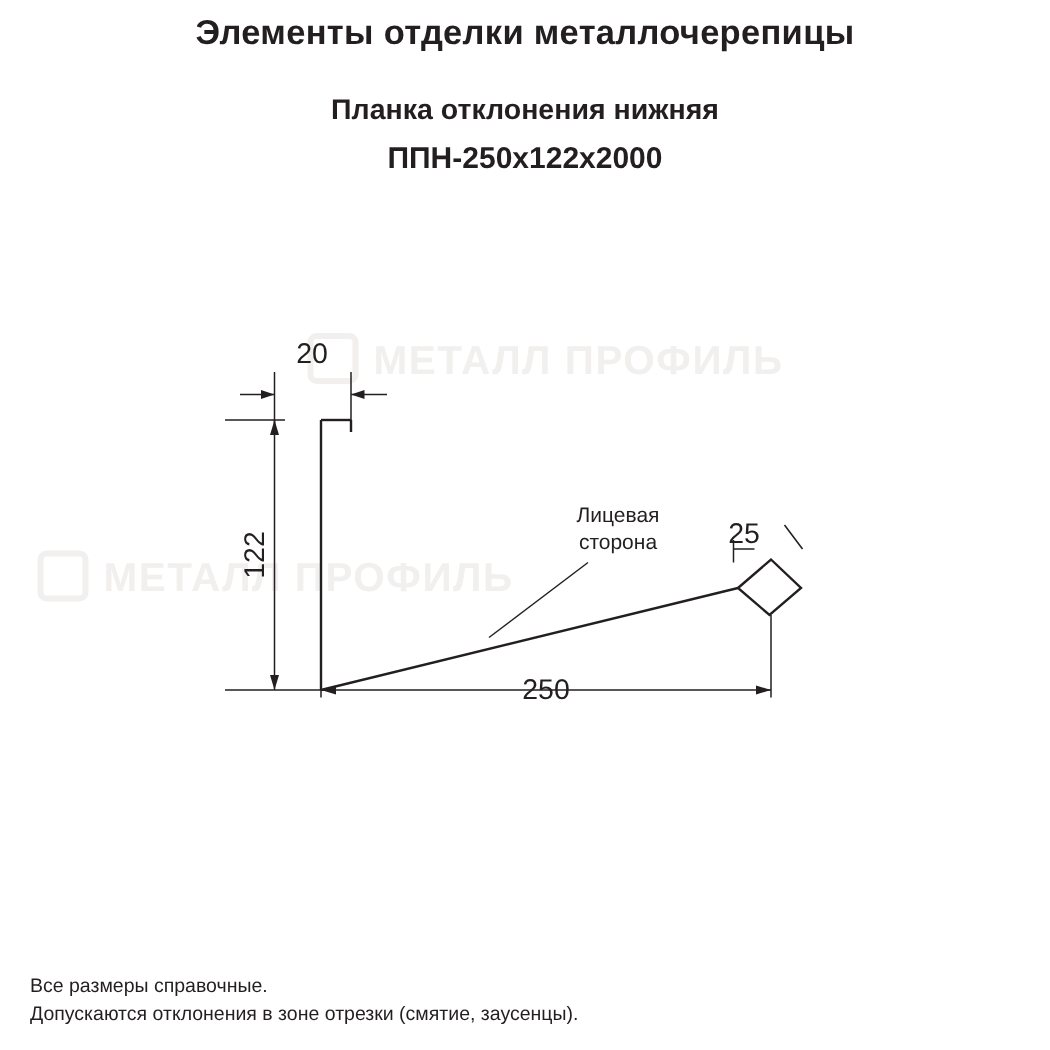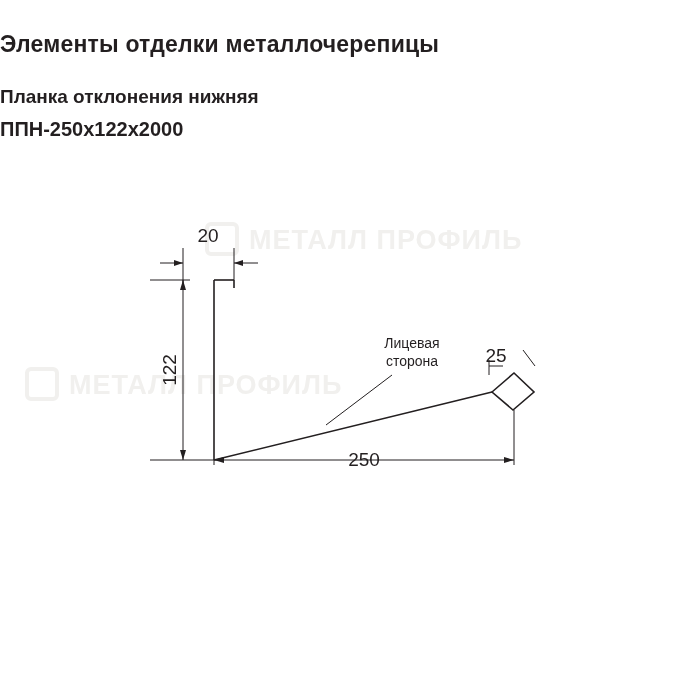--- a/index.html
+++ b/index.html
@@ -15,24 +15,24 @@
     position: relative;
     overflow: hidden;
   }
   .page {
     position: relative;
     width: 700px;
     height: 700px;
   }
   .title-block {
     position: absolute;
-    top: 31px;
+    top: 8px;
     left: 0;
     width: 700px;
-    text-align: left;
+    text-align: center;
   }
   .main-title {
     font-size: 23px;
     font-weight: bold;
     letter-spacing: 0.2px;
     margin: 0 0 26px 0;
     line-height: 1.2;
   }
   .sub-title {
     font-size: 19px;
@@ -175,14 +175,18 @@
 
       <text x="208" y="72" font-size="19" text-anchor="middle">20</text>
       <text x="0" y="0" font-size="19" text-anchor="middle" transform="translate(176,200) rotate(-90)">122</text>
       <text x="364" y="296" font-size="19" text-anchor="middle">250</text>
       <text x="496" y="192" font-size="19" text-anchor="middle">25</text>
       <text x="412" y="178" font-size="14" text-anchor="middle">Лицевая</text>
       <text x="412" y="196" font-size="14" text-anchor="middle">сторона</text>
     </svg>
   </div>
 
+  <div class="footer">
+    <div>Все размеры справочные.</div>
+    <div>Допускаются отклонения в зоне отрезки (смятие, заусенцы).</div>
+  </div>
 
 </div>
 
 </body></html>

